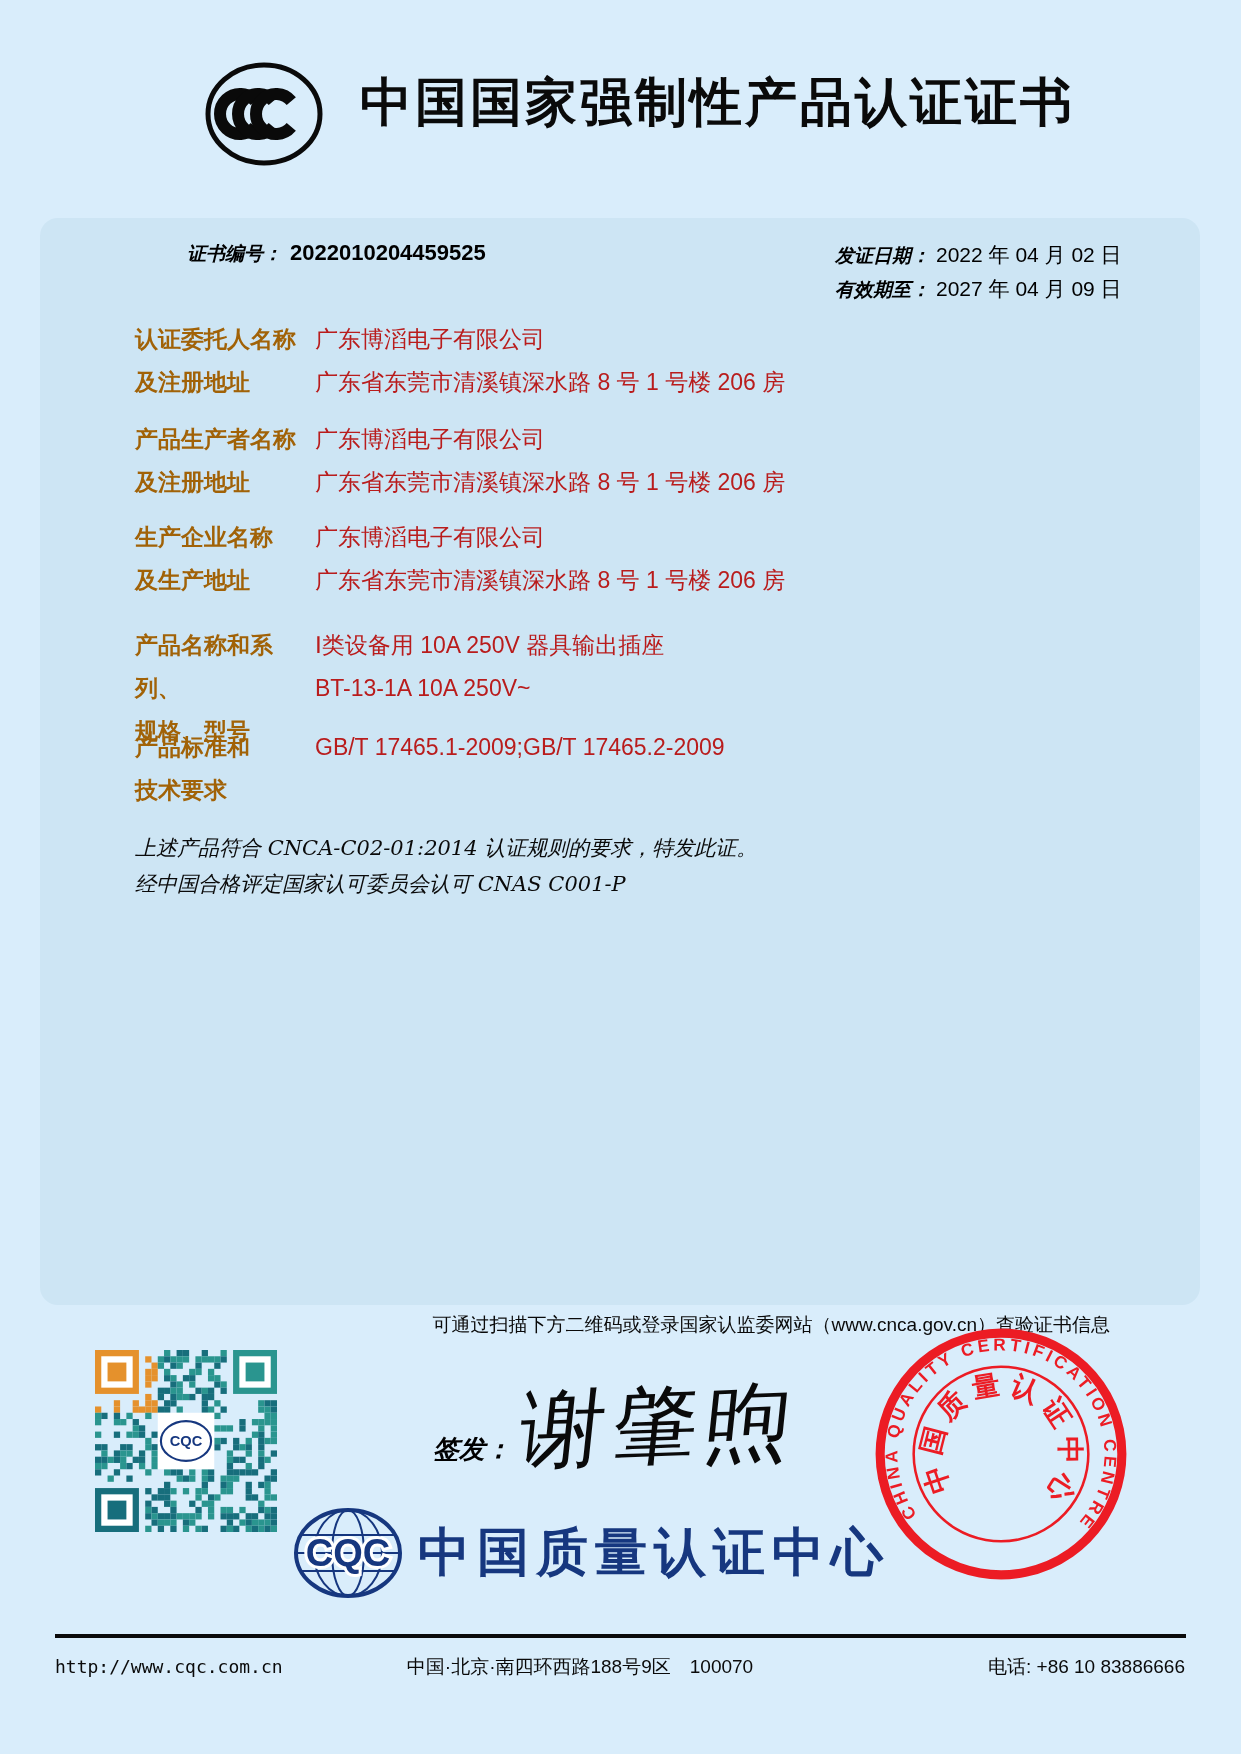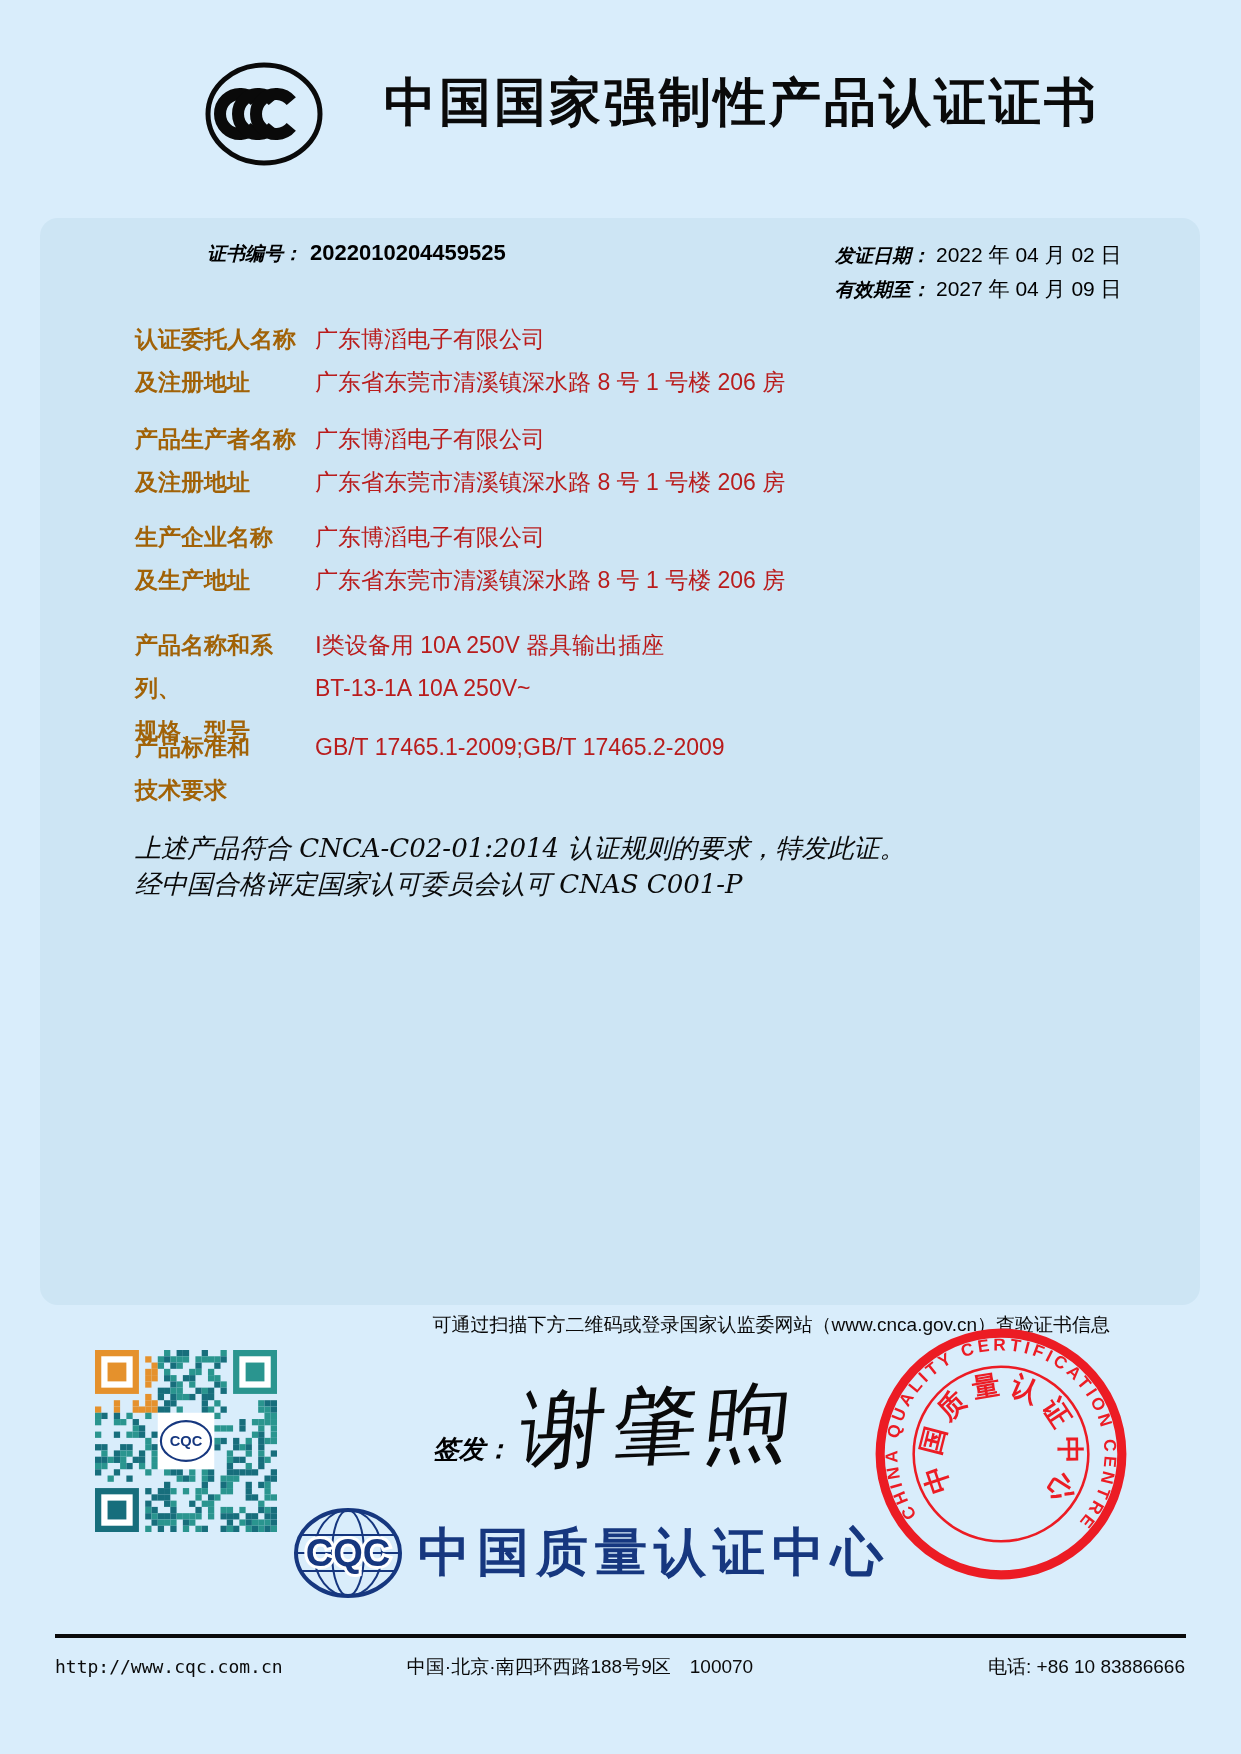--- a/index.html
+++ b/index.html
@@ -3,43 +3,43 @@
 <meta charset="utf-8">
 <style>
   html,body{margin:0;padding:0;}
   body{width:1241px;height:1754px;font-family:"Liberation Sans",sans-serif;}
   .page{position:relative;width:1241px;height:1754px;background:#d9edfb;overflow:hidden;}
 
   
   .header{position:absolute;left:0;top:0;width:1241px;height:218px;}
   .ccc-logo{position:absolute;left:203px;top:60px;width:122px;height:108px;}
   .page-title{position:absolute;left:360px;top:68px;width:700px;text-align:center;
-    font-size:52px;font-weight:bold;color:#0a0a0a;letter-spacing:3px;white-space:nowrap;margin-left:24px;}
+    font-size:52px;font-weight:bold;color:#0a0a0a;letter-spacing:3px;white-space:nowrap;}
 
   
   .panel{position:absolute;left:40px;top:218px;width:1160px;height:1087px;
     background:#cde5f4;border-radius:18px;}
 
   .kai{font-family:"DejaVu Serif",serif;font-style:italic;font-weight:bold;}
   .kai-reg{font-family:"DejaVu Serif",serif;font-style:italic;font-weight:normal;}
 
-  .cert-no-row{position:absolute;left:167px;top:22px;font-size:21px;white-space:nowrap;text-align:center;}
+  .cert-no-row{position:absolute;left:147px;top:22px;font-size:21px;white-space:nowrap;text-align:center;}
   .cert-no-row .lbl{font-size:19px;}
   .cert-no-row .val{font-size:22px;font-family:"Liberation Sans",sans-serif;font-style:normal;margin-left:8px;}
 
   .dates{position:absolute;left:795px;top:20px;font-size:19px;line-height:33px;white-space:nowrap;}
   .dates .val{font-size:21px;font-family:"Liberation Sans",sans-serif;font-style:normal;font-weight:normal;margin-left:6px;}
 
   .field-row{position:absolute;left:95px;width:1000px;}
   .field-row .lbl-col{position:absolute;left:0;top:0;width:180px;font-weight:bold;font-size:23px;line-height:43px;color:#a16207;}
   .field-row .val-col{position:absolute;left:180px;top:0;width:800px;font-size:23px;line-height:43px;color:#b91c1c;}
   .r1{top:100px;}.r2{top:200px;}.r3{top:298px;}.r4{top:406px;}.r5{top:508px;}
 
   .statements{position:absolute;left:95px;top:612px;width:980px;
-    font-size:26px;line-height:36px;color:#0a0a0a;}
+    font-size:21px;line-height:36px;color:#0a0a0a;}
 
   .verify-note{position:absolute;left:0;top:1312px;width:1110px;text-align:right;
     font-size:19px;color:#0a0a0a;}
 
   
   .qr{position:absolute;left:95px;top:1350px;width:182px;height:182px;}
 
   
   .sign-label{position:absolute;left:433px;top:1432px;font-size:26px;}
   .sign-name{position:absolute;left:520px;top:1368px;font-size:86px;color:#0a0a0a;

